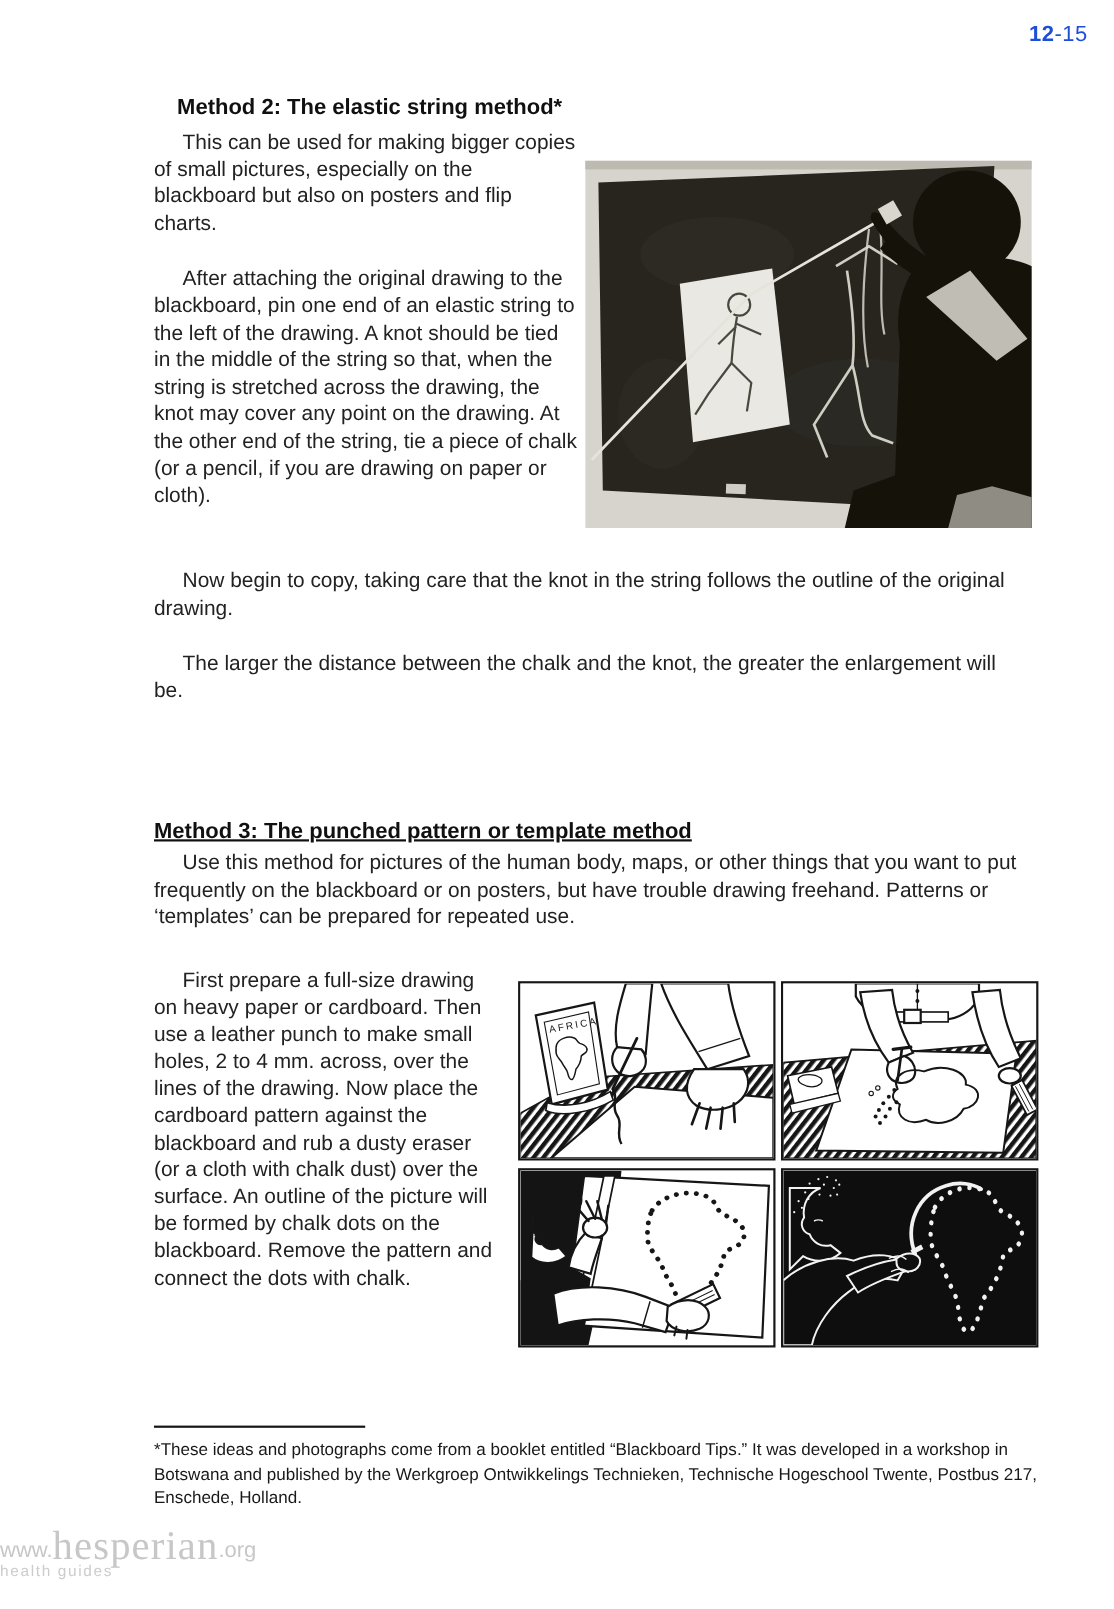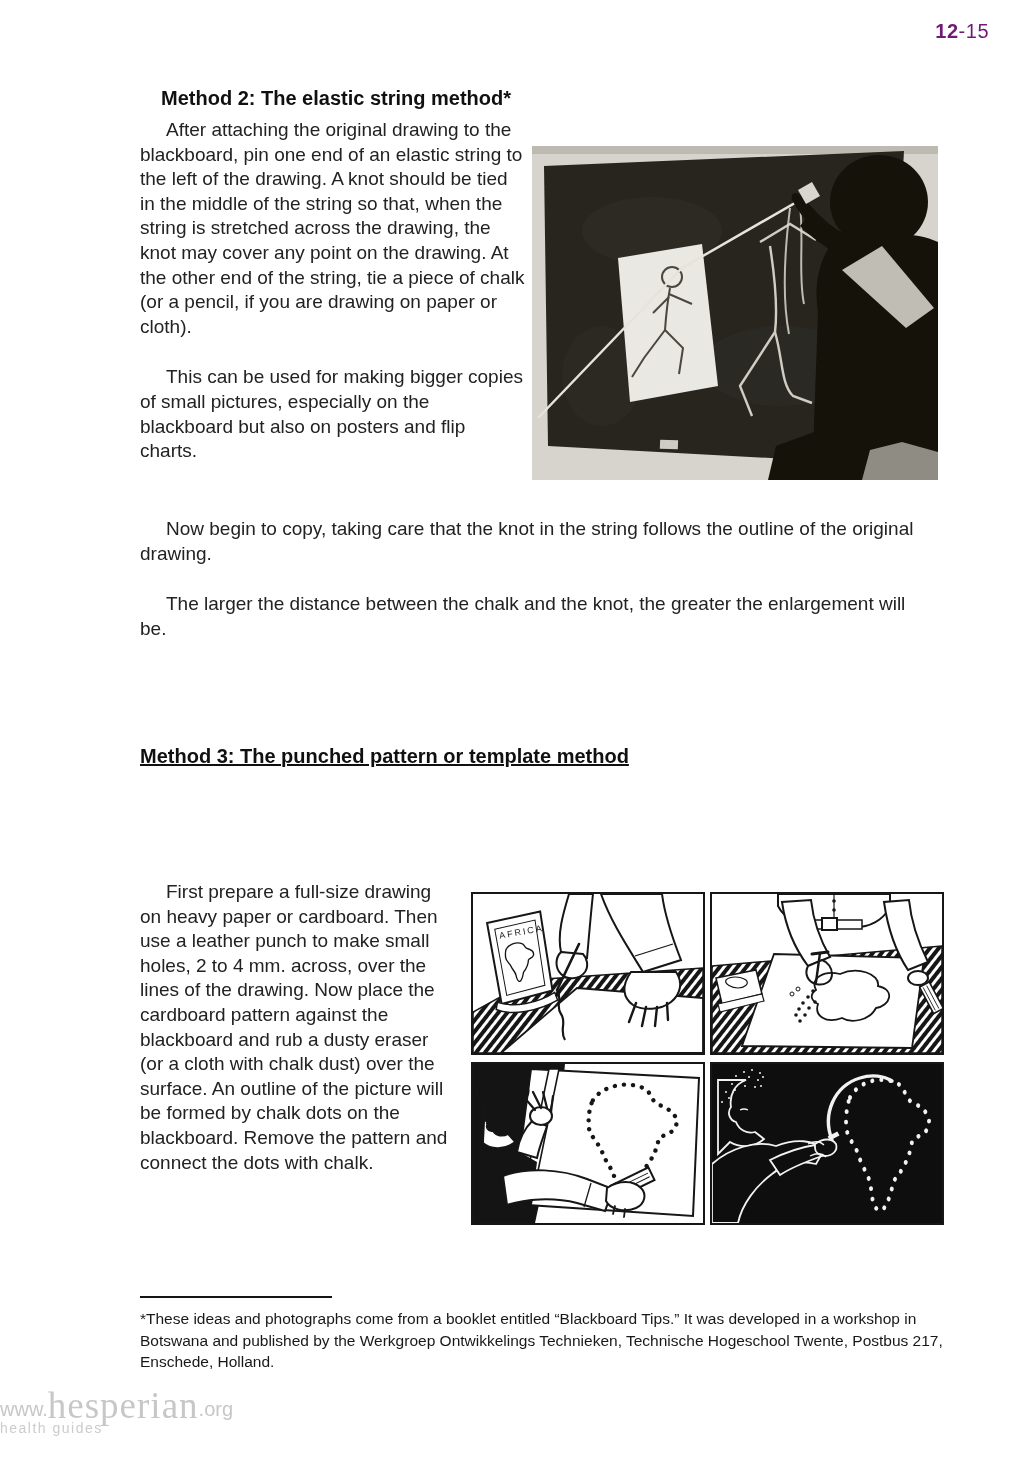--- a/index.html
+++ b/index.html
@@ -3,21 +3,21 @@
 <meta charset="utf-8">
 <style>
   html,body{margin:0;padding:0;background:#ffffff;}
   .page{
     position:relative;width:1013px;height:1463px;margin:0 auto;
     background:#ffffff;overflow:hidden;
     font-family:"Liberation Sans","DejaVu Sans",sans-serif;
     color:#1f1f1f;
   }
   .pagenum{
-    position:absolute;top:20px;right:24px;font-size:20px;letter-spacing:0.5px;color:#701a75;
+    position:absolute;top:20px;right:24px;font-size:20px;letter-spacing:0.5px;color:#1d4ed8;
   }
   .pagenum .pn-bold{font-weight:700;}
   .heading{
     position:absolute;left:140px;font-size:20px;font-weight:700;color:#101010;
     letter-spacing:0px;white-space:nowrap;
   }
   .h-m2{top:70px;margin-left:21px;}
   .h-m3{top:728px;text-decoration:underline;}
   .bodytext{font-size:19px;line-height:24.6px;color:#222;}
   .bodytext p{margin:0 0 26px 0;text-indent:26px;}
@@ -63,22 +63,22 @@
 
 <div class="page">
 
   <div class="pagenum">
     <span class="pn-bold">12</span><span>-15</span>
   </div>
 
   <h2 class="heading h-m2">Method 2: The elastic string method*</h2>
 
   <div class="col-m2 bodytext">
+    <p>This can be used for making bigger copies of small pictures, especially on the blackboard but also on posters and flip charts.</p>
     <p>After attaching the original drawing to the blackboard, pin one end of an elastic string to the left of the drawing. A knot should be tied in the middle of the string so that, when the string is stretched across the drawing, the knot may cover any point on the drawing. At the other end of the string, tie a piece of chalk (or a pencil, if you are drawing on paper or cloth).</p>
-    <p>This can be used for making bigger copies of small pictures, especially on the blackboard but also on posters and flip charts.</p>
   </div>
 
   <figure class="photo">
     <svg viewBox="0 0 406 334" preserveAspectRatio="none">
       <rect width="406" height="334" fill="#d7d4cd"></rect>
       <rect width="406" height="8" fill="#bdbab2"></rect>
 
       <path d="M12,20 L372,5 L364,150 L348,318 L16,300 Z" fill="#28251f"></path>
       <ellipse cx="120" cy="85" rx="70" ry="34" fill="#34312a" opacity="0.45"></ellipse>
       <ellipse cx="250" cy="220" rx="80" ry="40" fill="#32302a" opacity="0.35"></ellipse>
@@ -115,20 +115,21 @@
       <path d="M330,334 L338,304 L370,296 L406,306 L406,334 Z" fill="#8f8c84"></path>
       <rect x="128" y="294" width="18" height="9" fill="#cfccc4" transform="rotate(2 137 298)"></rect>
     </svg>
   </figure>
 
   <p class="full-p bodytext p-larger">The larger the distance between the chalk and the knot, the greater the enlargement will be.</p>
   <p class="full-p bodytext p-now">Now begin to copy, taking care that the knot in the string follows the outline of the original drawing.</p>
 
   <h2 class="heading h-m3">Method 3: The punched pattern or template method</h2>
 
+  <p class="full-p bodytext p-use">Use this method for pictures of the human body, maps, or other things that you want to put frequently on the blackboard or on posters, but have trouble drawing freehand. Patterns or ‘templates’ can be prepared for repeated use.</p>
 
   <div class="col-m3 bodytext">
     <p>First prepare a full-size drawing on heavy paper or cardboard. Then use a leather punch to make small holes, 2 to 4 mm. across, over the lines of the drawing. Now place the cardboard pattern against the blackboard and rub a dusty eraser (or a cloth with chalk dust) over the surface. An outline of the picture will be formed by chalk dots on the blackboard. Remove the pattern and connect the dots with chalk.</p>
   </div>
 
   <div class="grid">
 
     <figure class="panel">
       <svg viewBox="0 0 230 159" preserveAspectRatio="none">
         <defs>

